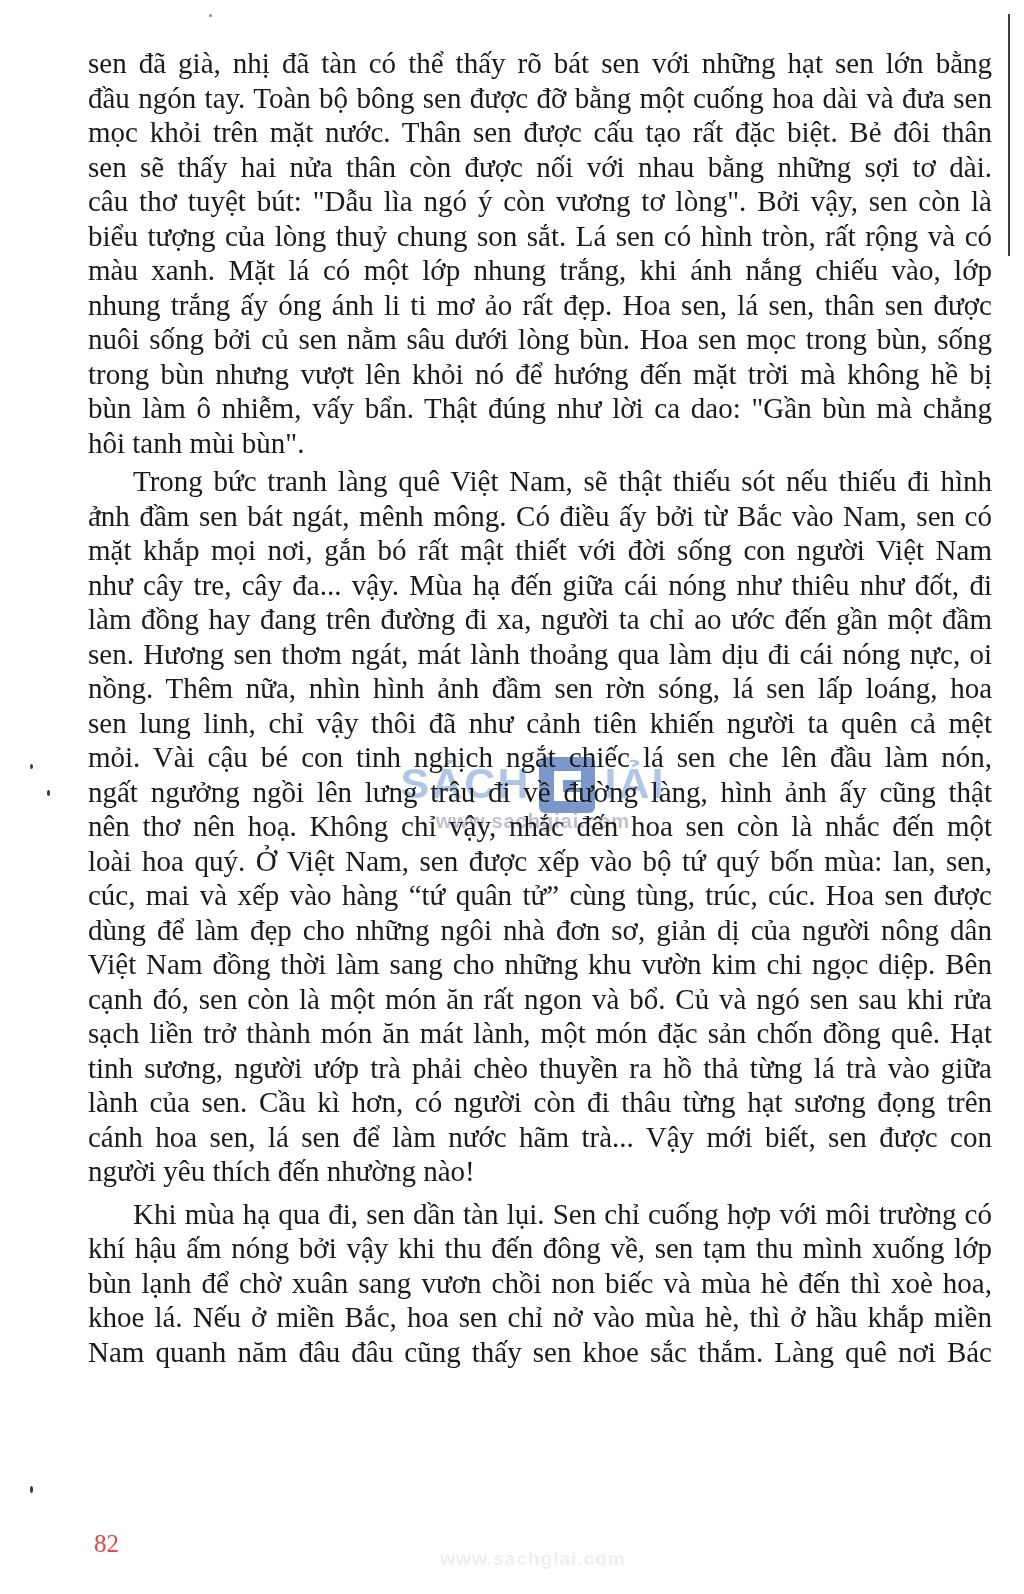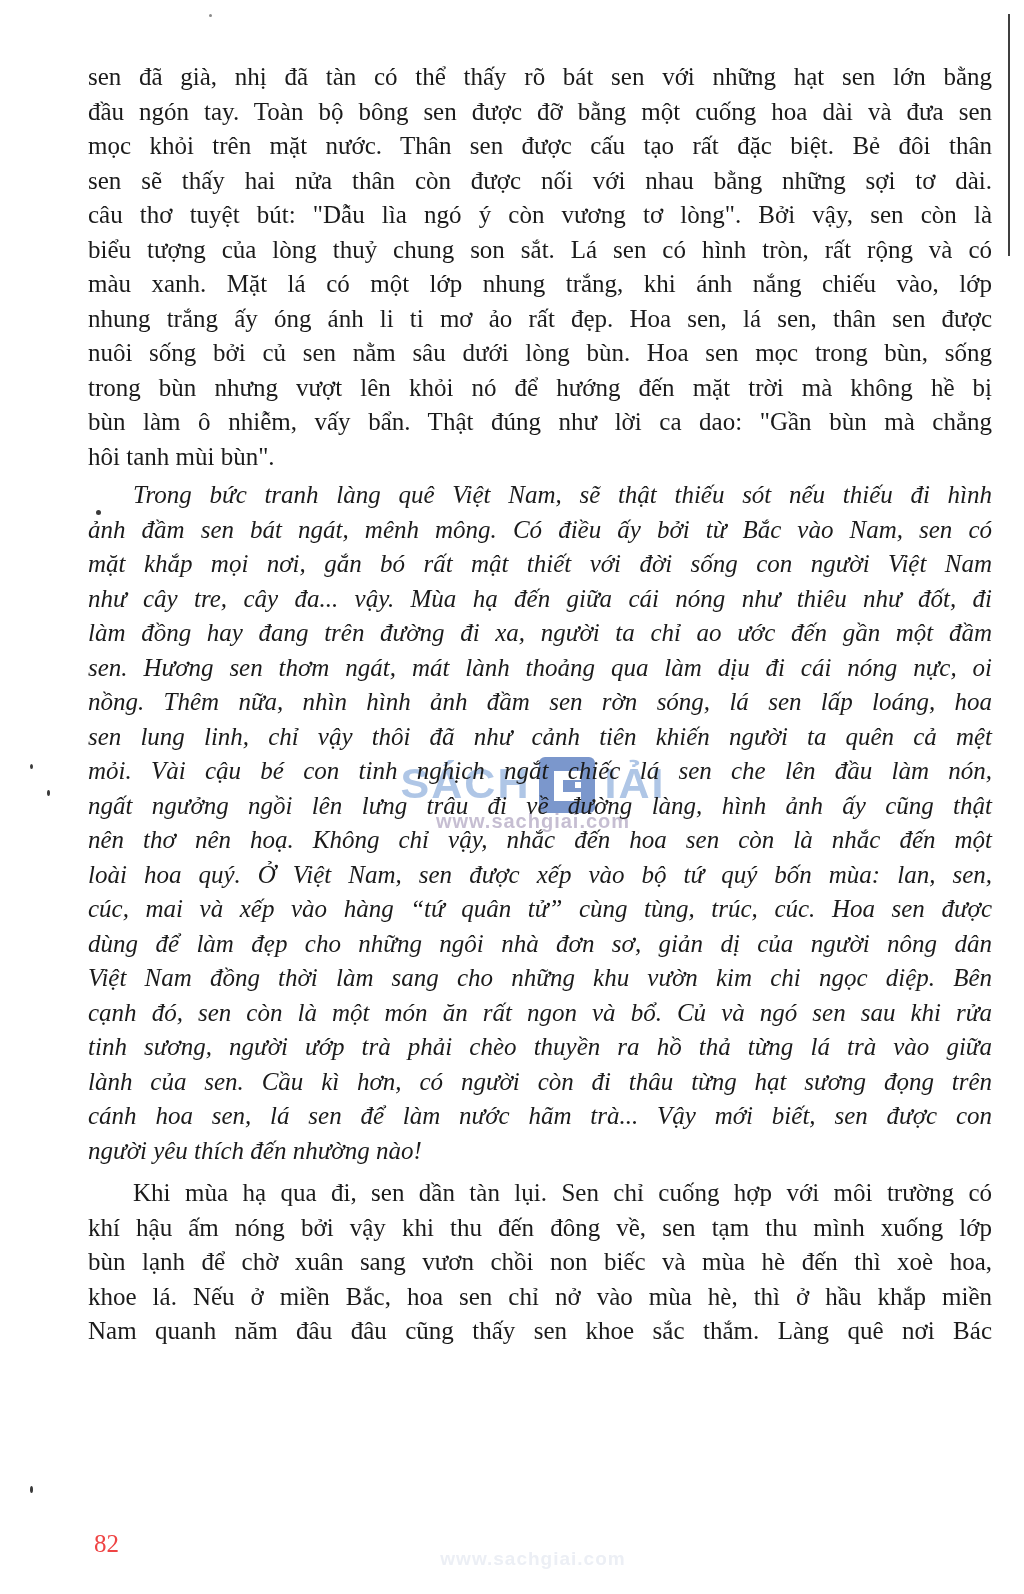--- a/index.html
+++ b/index.html
@@ -6,28 +6,28 @@
   .page{
     position:relative;
     width:1024px;height:1594px;
     background:#ffffff;
     overflow:hidden;
     font-family:"Liberation Serif","DejaVu Serif",serif;
   }
   
   .textblock{
     position:absolute;
-    left:88px;top:60px;width:904px;
-    font-size:25px;
+    left:88px;top:46px;width:904px;
+    font-size:29px;
     line-height:34.5px;
     color:#1b1b1b;
     z-index:2;
   }
   .para{margin:0;}
-  .para.p2{margin-top:4px;font-style:italic;}
+  .para.p2{margin-top:4px;}
   .para.p3{margin-top:8px;}
   .line{
     text-align:justify;
     text-align-last:justify;
     height:34.5px;
     white-space:normal;
   }
   .line.endline{text-align-last:left;}
   .line.indent{text-indent:45px;}
   
@@ -110,20 +110,21 @@
         <div class="line">nồng. Thêm nữa, nhìn hình ảnh đầm sen rờn sóng, lá sen lấp loáng, hoa</div>
         <div class="line">sen lung linh, chỉ vậy thôi đã như cảnh tiên khiến người ta quên cả mệt</div>
         <div class="line">mỏi. Vài cậu bé con tinh nghịch ngắt chiếc lá sen che lên đầu làm nón,</div>
         <div class="line">ngất ngưởng ngồi lên lưng trâu đi về đường làng, hình ảnh ấy cũng thật</div>
         <div class="line">nên thơ nên hoạ. Không chỉ vậy, nhắc đến hoa sen còn là nhắc đến một</div>
         <div class="line">loài hoa quý. Ở Việt Nam, sen được xếp vào bộ tứ quý bốn mùa: lan, sen,</div>
         <div class="line">cúc, mai và xếp vào hàng “tứ quân tử” cùng tùng, trúc, cúc. Hoa sen được</div>
         <div class="line">dùng để làm đẹp cho những ngôi nhà đơn sơ, giản dị của người nông dân</div>
         <div class="line">Việt Nam đồng thời làm sang cho những khu vườn kim chi ngọc diệp. Bên</div>
         <div class="line">cạnh đó, sen còn là một món ăn rất ngon và bổ. Củ và ngó sen sau khi rửa</div>
+        <div class="line">sạch liền trở thành món ăn mát lành, một món đặc sản chốn đồng quê. Hạt</div>
         <div class="line">tinh sương, người ướp trà phải chèo thuyền ra hồ thả từng lá trà vào giữa</div>
         <div class="line">lành của sen. Cầu kì hơn, có người còn đi thâu từng hạt sương đọng trên</div>
         <div class="line">cánh hoa sen, lá sen để làm nước hãm trà... Vậy mới biết, sen được con</div>
         <div class="line endline">người yêu thích đến nhường nào!</div>
       </div>
       <div class="para p3">
         <div class="line indent">Khi mùa hạ qua đi, sen dần tàn lụi. Sen chỉ cuống hợp với môi trường có</div>
         <div class="line">khí hậu ấm nóng bởi vậy khi thu đến đông về, sen tạm thu mình xuống lớp</div>
         <div class="line">bùn lạnh để chờ xuân sang vươn chồi non biếc và mùa hè đến thì xoè hoa,</div>
         <div class="line">khoe lá. Nếu ở miền Bắc, hoa sen chỉ nở vào mùa hè, thì ở hầu khắp miền</div>

